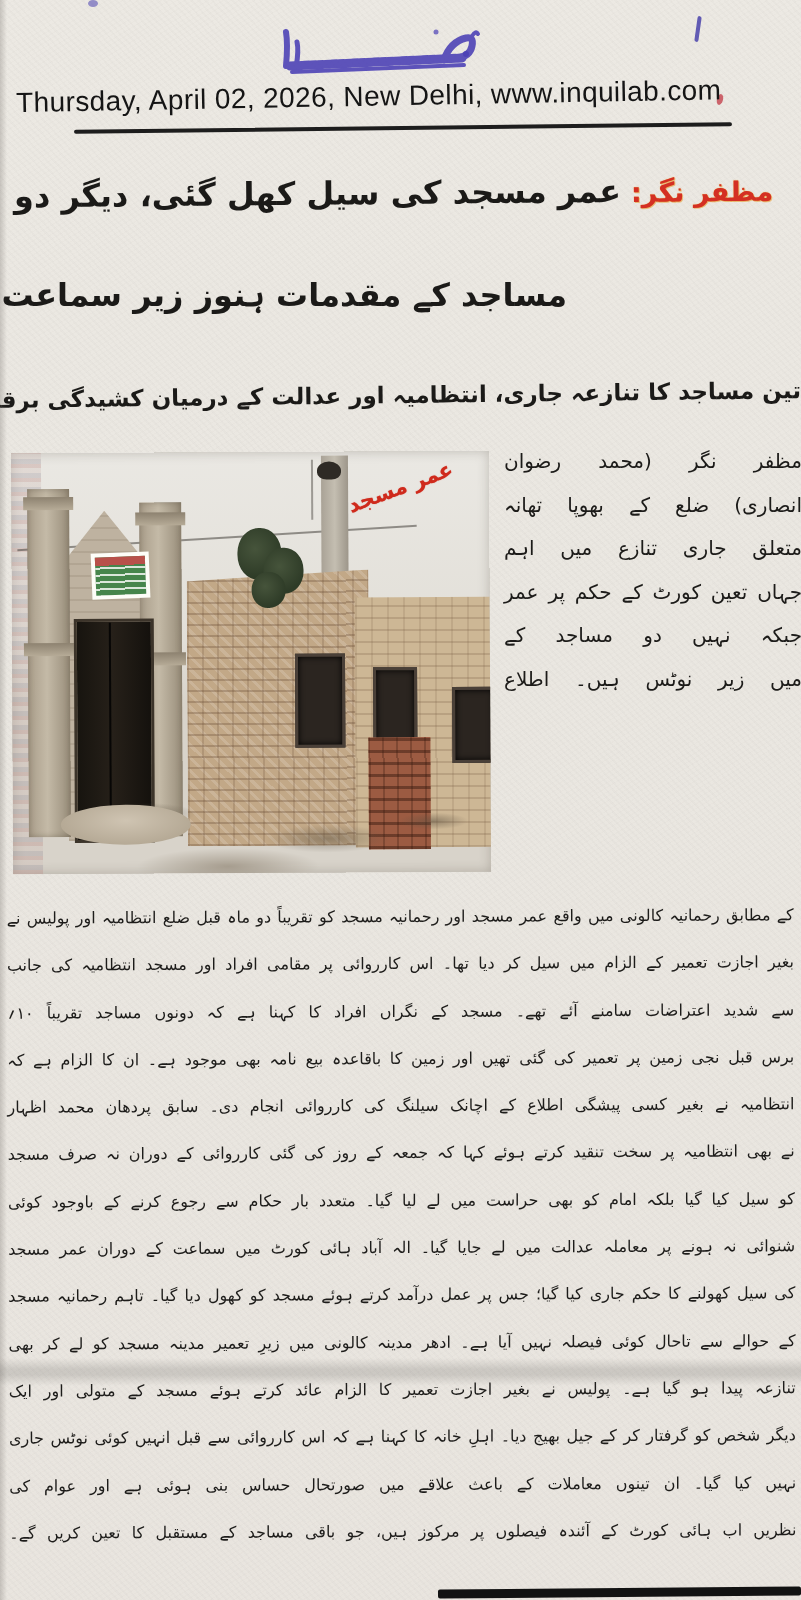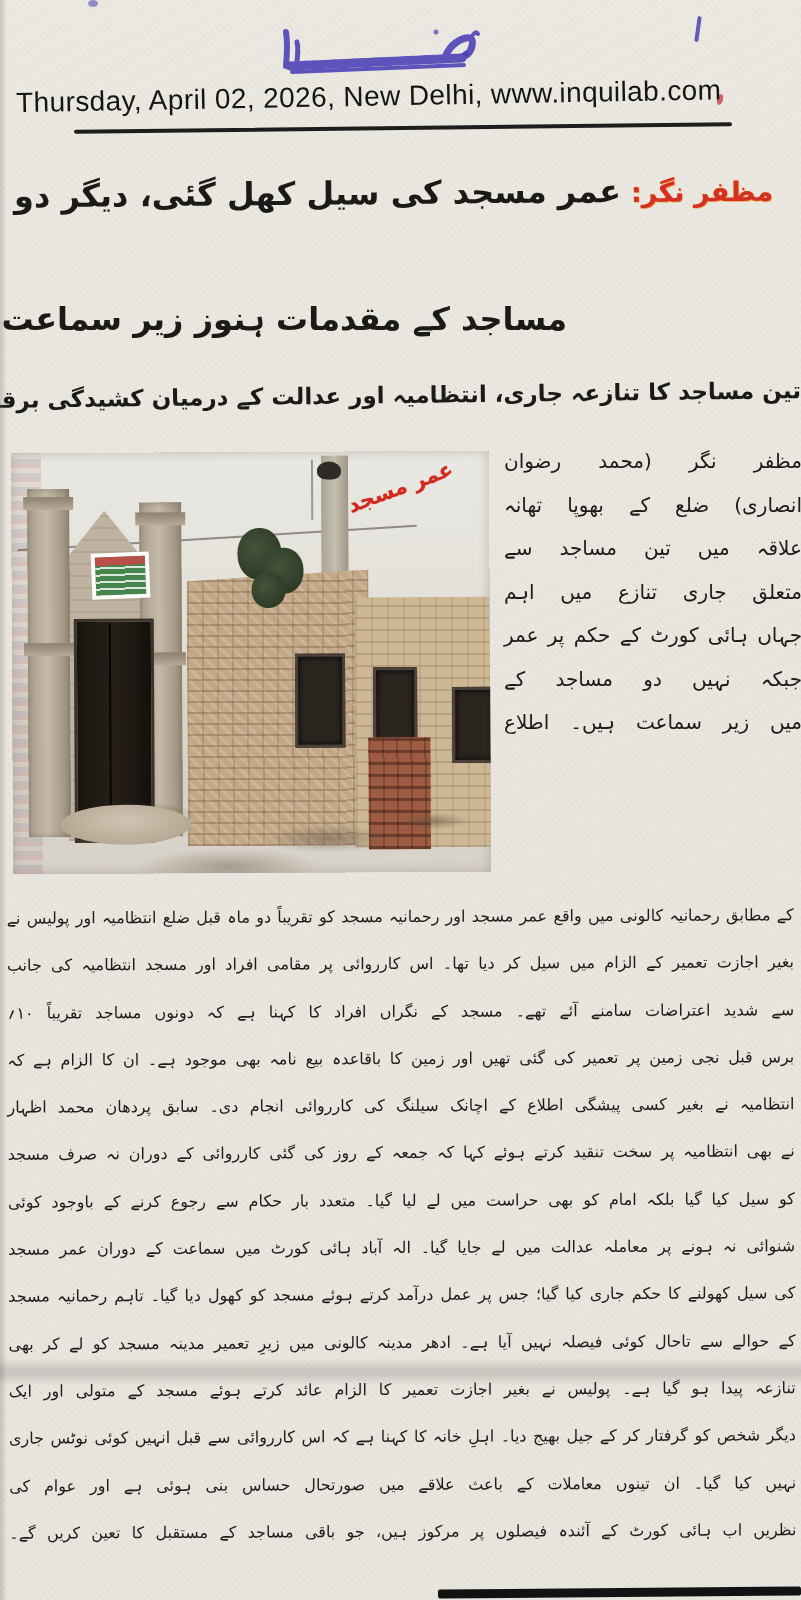--- a/index.html
+++ b/index.html
@@ -25,21 +25,21 @@
   .dateline{
     left:16px;top:80px;width:785px;
     font-family:"Liberation Sans",sans-serif;font-size:28px;color:#151515;
     letter-spacing:.4px;white-space:nowrap;transform:rotate(-1.05deg);
   }
   .rule{left:74px;top:126px;width:658px;height:4px;background:#1d1d1d;border-radius:2px;transform:rotate(-.65deg);}
 
   
   .hl1{right:28px;top:168px;font-size:32px;font-weight:700;white-space:nowrap;transform:rotate(-.5deg);line-height:1.6;}
   .hl-loc{color:#d42f23;text-shadow:0 0 1px #e89a2e,1px 1px 0 rgba(232,154,46,.55);font-size:27px;margin-left:10px;}
-  .hl2{right:234px;top:294px;font-size:32px;font-weight:700;white-space:nowrap;transform:rotate(-.6deeg);line-height:1.6;}
+  .hl2{right:234px;top:270px;font-size:32px;font-weight:700;white-space:nowrap;transform:rotate(-.6deeg);line-height:1.6;}
   .subhl{left:0;top:382px;width:801px;text-align:center;font-size:23px;font-weight:700;white-space:nowrap;transform:rotate(-.7deg);}
 
   
   .photo{left:12px;top:452px;width:478px;height:421px;overflow:hidden;transform:rotate(-.3deg);
     background:linear-gradient(180deg,#eae8e3 0%,#e2dfd8 45%,#d8d3ca 60%);
     box-shadow:inset 0 0 12px rgba(60,50,40,.25);}
   .ph-noise-left{left:0;top:0;width:30px;height:100%;
     background:repeating-linear-gradient(0deg,rgba(186,140,135,.35) 0 4px,rgba(150,140,150,.3) 4px 9px,rgba(205,185,180,.3) 9px 14px);}
   .wire{left:6px;top:96px;width:400px;height:2px;background:rgba(70,66,60,.55);transform:rotate(-3.2deg);transform-origin:left center;}
   .wire2{left:300px;top:8px;width:2px;height:60px;background:rgba(80,76,70,.5);}
@@ -167,25 +167,24 @@
 
     <div class="abs ground"></div>
     <div class="abs threshold"></div>
 
     <div class="abs urdu ph-caption">عمر مسجد</div>
   </div>
 
   <div class="abs col">
     <div class="ln urdu">مظفر نگر (محمد رضوان</div>
     <div class="ln urdu">انصاری) ضلع کے بھوپا تھانہ</div>
-    <div class="ln urdu">علاقہ میں تین مساجد سے</div>
     <div class="ln urdu">متعلق جاری تنازع میں اہم</div>
-    <div class="ln urdu">جہاں ہائی کورٹ کے حکم پر عمر</div>
+    <div class="ln urdu">جہاں تعین کورٹ کے حکم پر عمر</div>
     <div class="ln urdu">جبکہ نہیں دو مساجد کے</div>
-    <div class="ln urdu">میں زیر سماعت ہیں۔ اطلاع</div>
+    <div class="ln urdu">میں زیر نوٹس ہیں۔ اطلاع</div>
   </div>
 
   <div class="abs body-block">
     <div class="ln urdu">کے مطابق رحمانیہ کالونی میں واقع عمر مسجد اور رحمانیہ مسجد کو تقریباً دو ماہ قبل ضلع انتظامیہ اور پولیس نے</div>
     <div class="ln urdu">بغیر اجازت تعمیر کے الزام میں سیل کر دیا تھا۔ اس کارروائی پر مقامی افراد اور مسجد انتظامیہ کی جانب</div>
     <div class="ln urdu">سے شدید اعتراضات سامنے آئے تھے۔ مسجد کے نگراں افراد کا کہنا ہے کہ دونوں مساجد تقریباً ۱۰؍</div>
     <div class="ln urdu">برس قبل نجی زمین پر تعمیر کی گئی تھیں اور زمین کا باقاعدہ بیع نامہ بھی موجود ہے۔ ان کا الزام ہے کہ</div>
     <div class="ln urdu">انتظامیہ نے بغیر کسی پیشگی اطلاع کے اچانک سیلنگ کی کارروائی انجام دی۔ سابق پردھان محمد اظہار</div>
     <div class="ln urdu">نے بھی انتظامیہ پر سخت تنقید کرتے ہوئے کہا کہ جمعہ کے روز کی گئی کارروائی کے دوران نہ صرف مسجد</div>
     <div class="ln urdu">کو سیل کیا گیا بلکہ امام کو بھی حراست میں لے لیا گیا۔ متعدد بار حکام سے رجوع کرنے کے باوجود کوئی</div>

